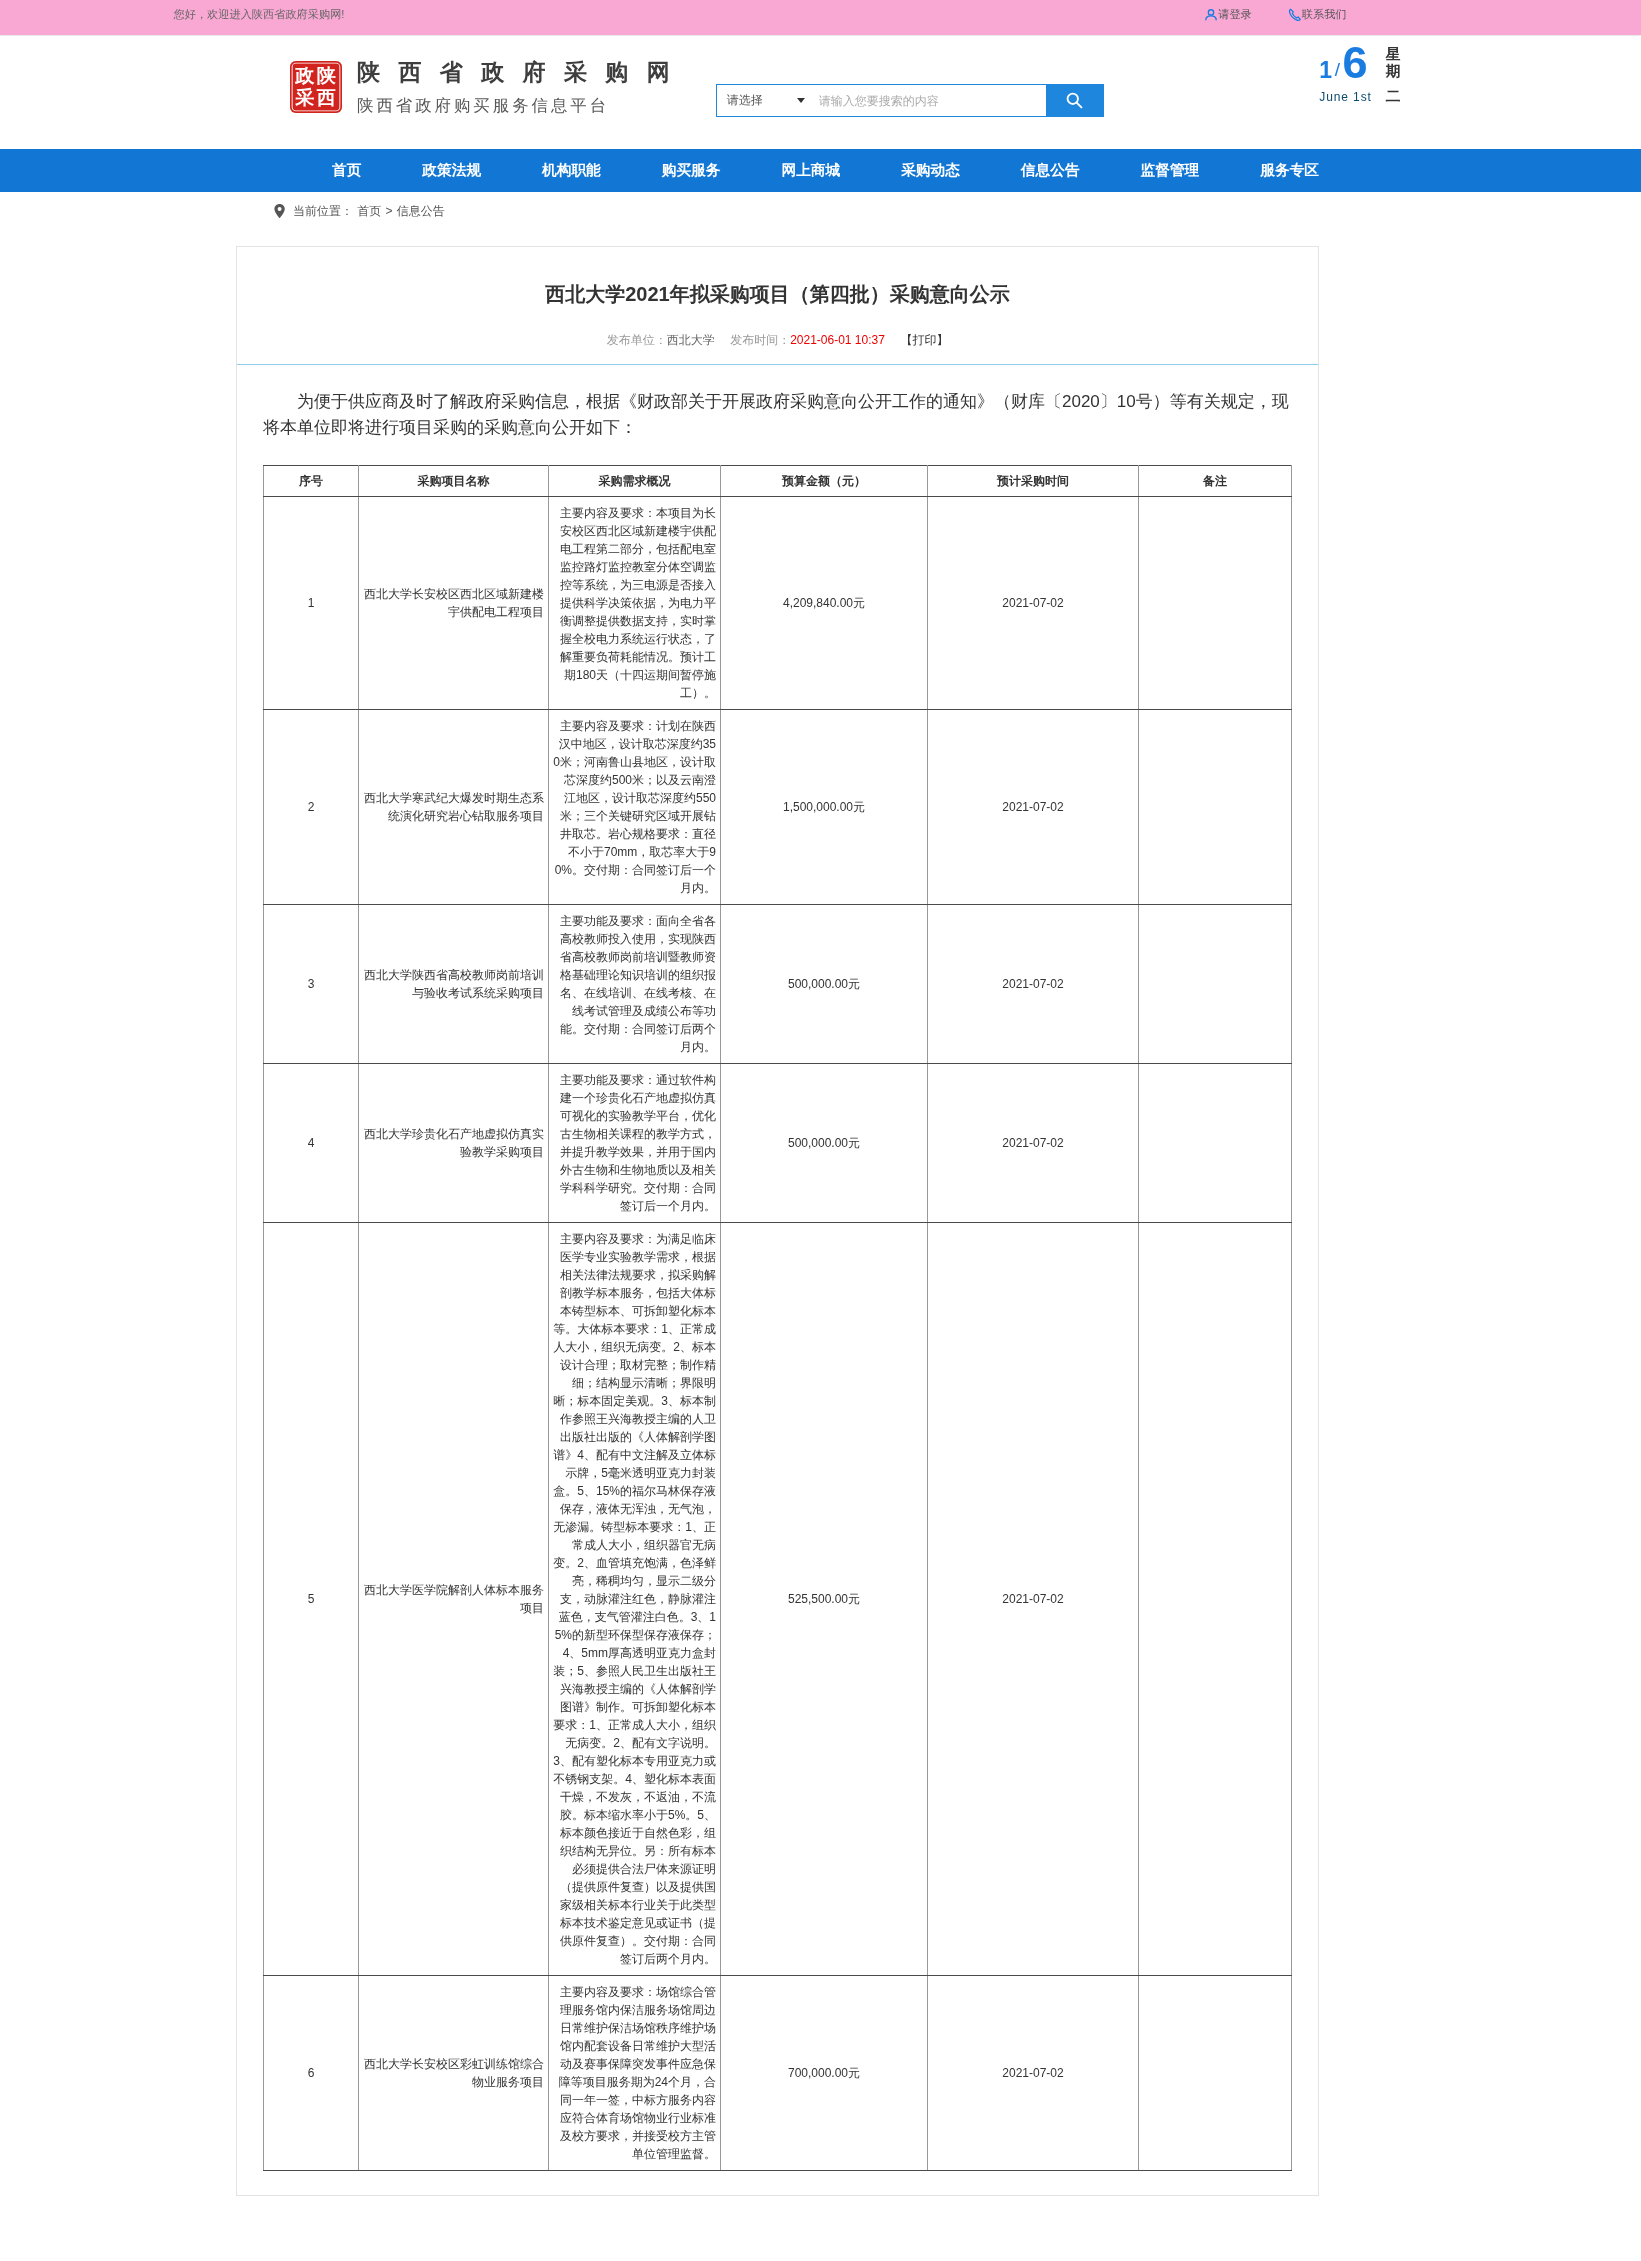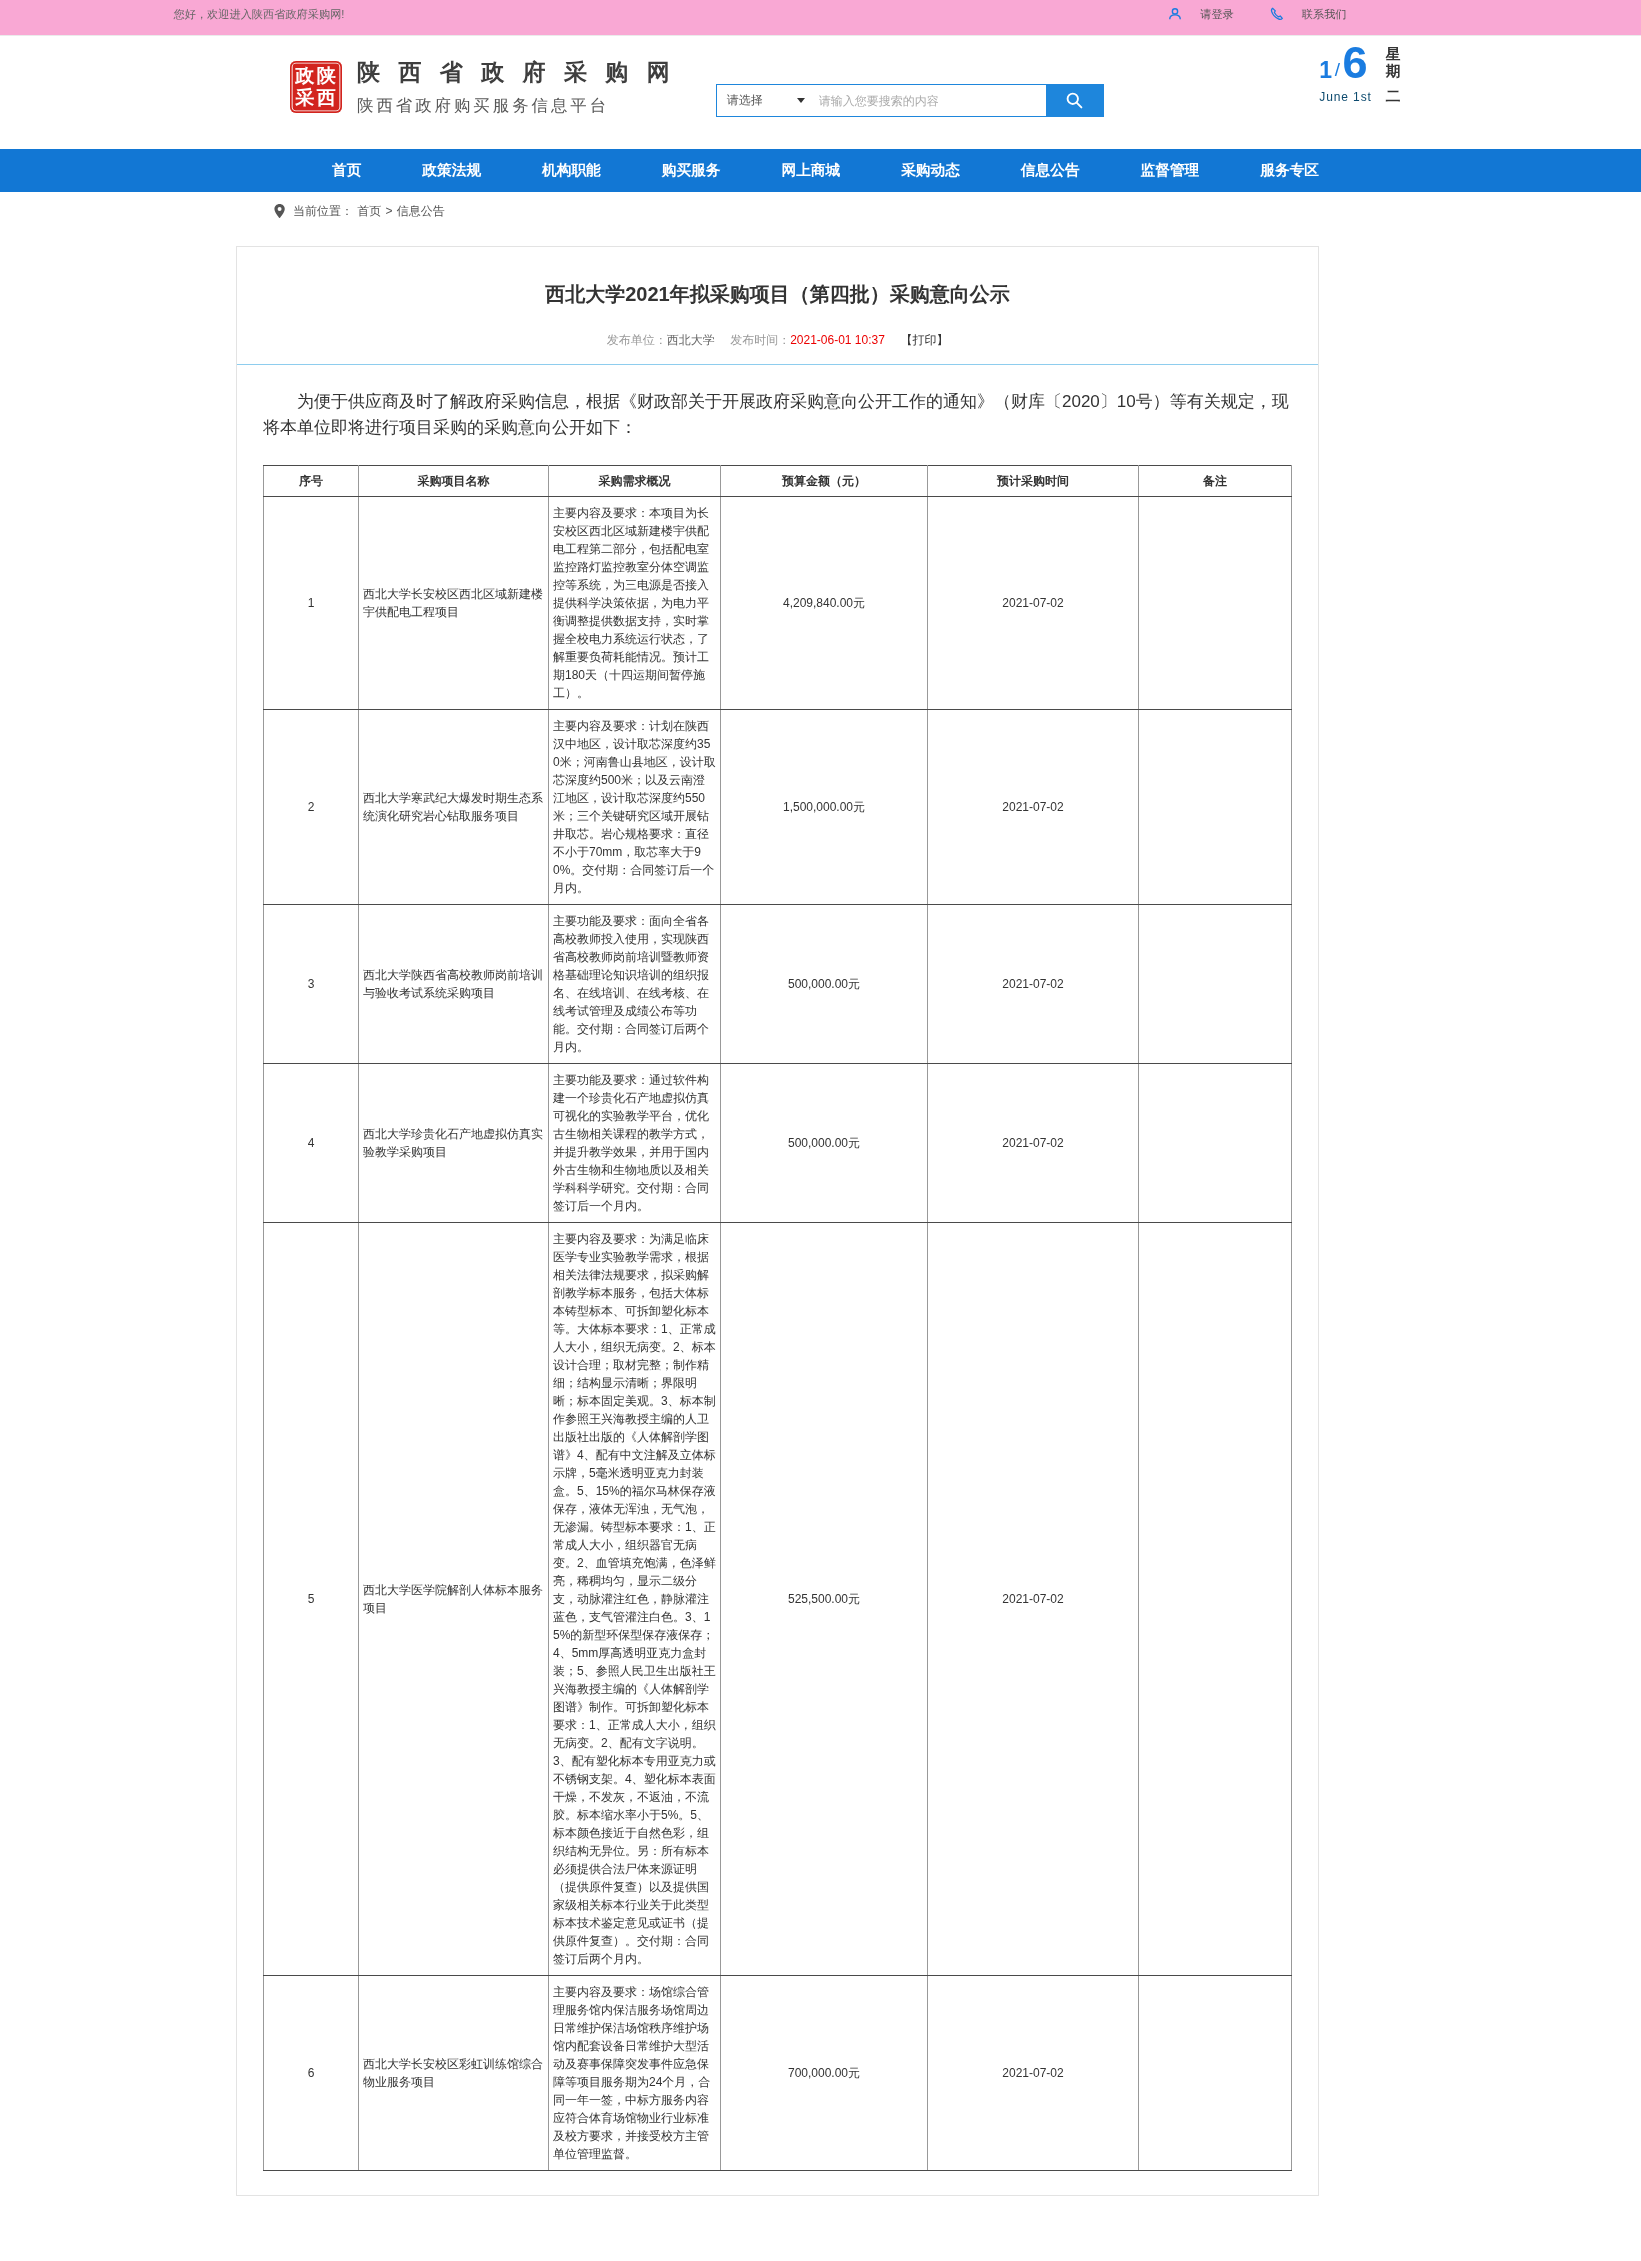--- a/index.html
+++ b/index.html
@@ -3,21 +3,21 @@
 <meta charset="utf-8">
 <style>
   * { box-sizing: border-box; margin: 0; padding: 0; }
   body { width:1641px; font-family:"Liberation Sans","DejaVu Sans",sans-serif; background:#fff; color:#333; }
   .container { width:1294px; margin:0 auto; position:relative; }
 
   
   .topbar { height:36px; background:#f9a8d4; border-bottom:0.9px solid #ebebeb; font-size:11.2px; color:#666; }
   .topbar .container { display:flex; justify-content:space-between; align-items:center; height:28px; }
   .top-links { display:flex; gap:36px; margin-right:121px; }
-  .top-link { display:flex; align-items:flex-start; gap:18px; color:#555; cursor:pointer; }
+  .top-link { display:flex; align-items:flex-end; gap:0; color:#555; cursor:pointer; }
   .top-link svg { display:block; }
 
   
   .header { height:113px; position:relative; background:#fff; }
   .brand { position:absolute; left:116px; top:21px; display:flex; align-items:center; }
   .logo-box { width:52px; height:52px; background:#d2241e; border-radius:6px; box-shadow:inset 0 0 0 1.7px #d2241e, inset 0 0 0 2.6px #fff; display:grid; grid-template-columns:1fr 1fr; padding:4.3px; }
   .logo-box span { color:#fff; font-weight:bold; font-size:19px; line-height:21.6px; text-align:center; font-family:"DejaVu Sans",sans-serif; }
   .brand-text { margin-left:15.5px; }
   .site-title { font-size:23px; font-weight:bold; color:#3e3e3e; letter-spacing:6px; }
   .site-sub { font-size:16.4px; color:#575757; letter-spacing:3px; margin-top:7px; }
@@ -56,21 +56,21 @@
   .art-meta .sep { display:inline-block; width:15.5px; }
   .time-red { color:#ec0000; }
   .print-btn { color:#333; cursor:pointer; margin-left:15.5px; }
   .blue-divider { border-bottom:1.7px solid #8ecdee; margin:15.5px -26px 0; }
   .intro { margin-top:24px; font-size:17px; line-height:26px; text-indent:2em; color:#333; }
 
   table.pt { border-collapse:collapse; width:100%; margin-top:24px; font-size:12px; table-layout:fixed; }
   table.pt th, table.pt td { border-left:0.9px solid #999; border-right:0.9px solid #999; border-top:1.7px solid #4a4a4a; border-bottom:1.7px solid #4a4a4a; }
   table.pt th { height:31px; font-weight:bold; color:#333; text-align:center; }
   td.c-no, td.c-budget, td.c-date, td.c-note { text-align:center; color:#333; }
-  td.c-name, td.c-desc { padding:7px 4px; line-height:18px; text-align:left; word-break:break-all; }
+  td.c-name, td.c-desc { padding:7px 4px; line-height:18px; text-align:right; word-break:break-all; }
   .w-no{width:95px}.w-name{width:190px}.w-desc{width:172px}.w-budget{width:207px}.w-date{width:211px}
 </style>
 </head>
 <body>
 
 <div class="topbar">
   <div class="container">
     <span>您好，欢迎进入陕西省政府采购网!</span>
     <div class="top-links">
       <span class="top-link">

